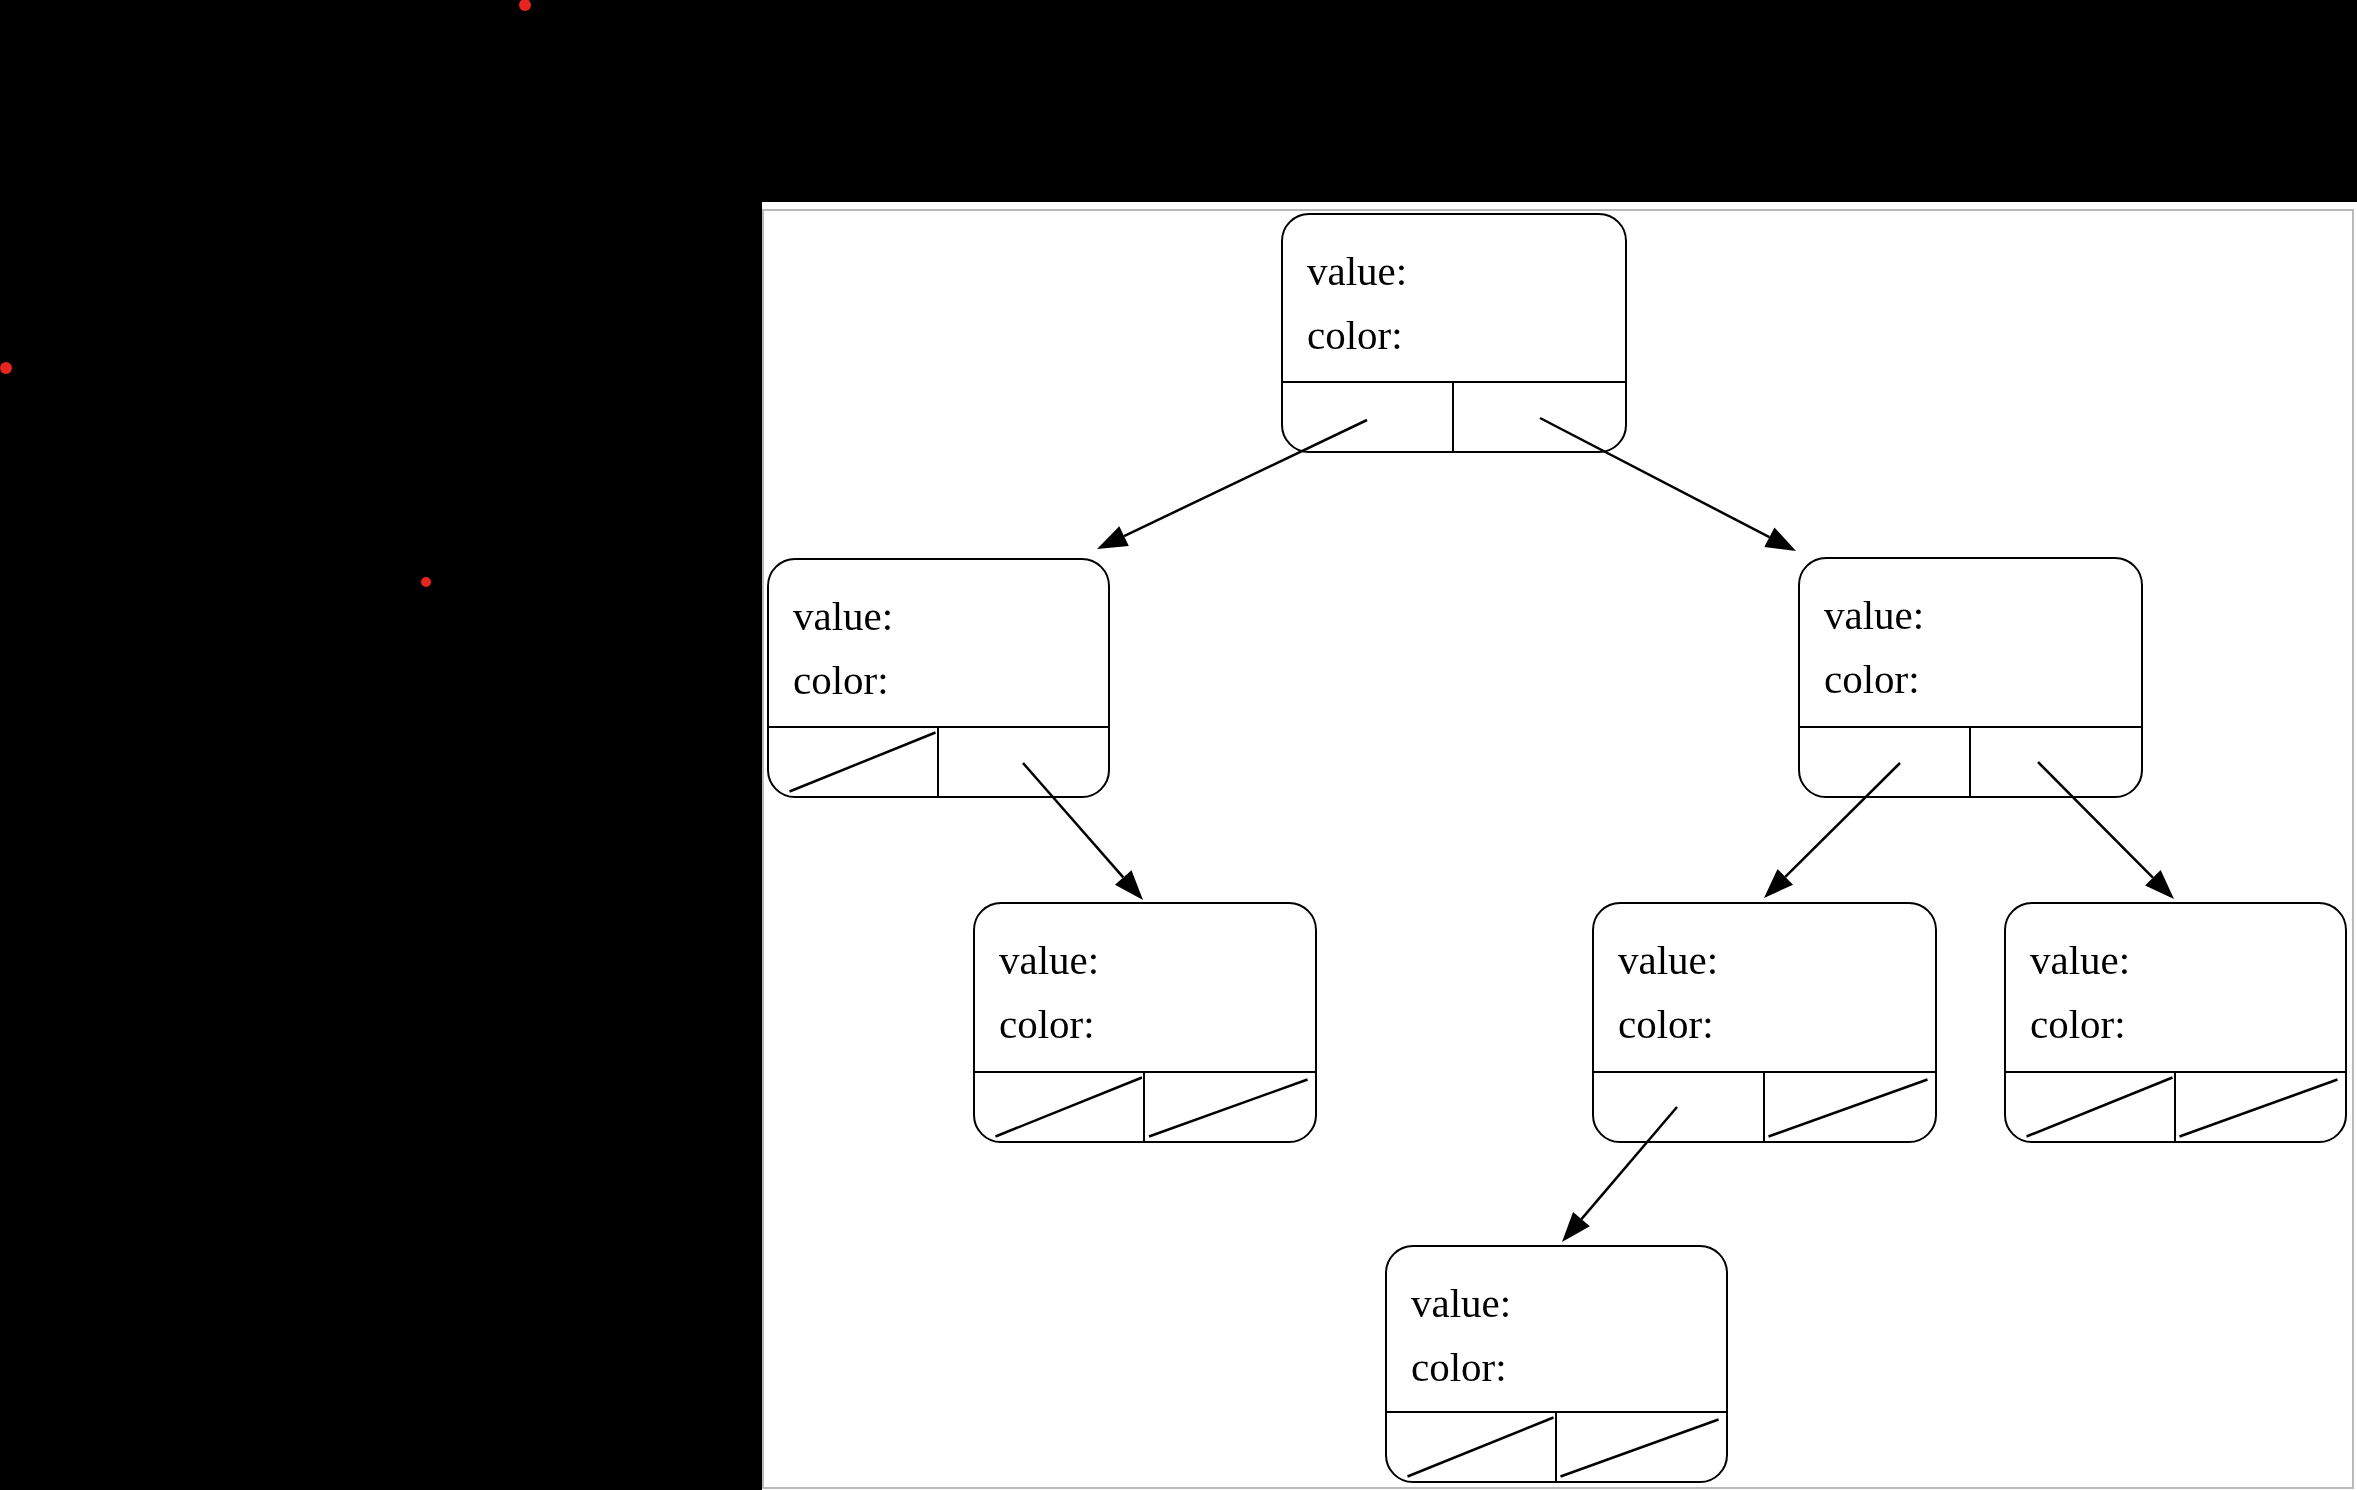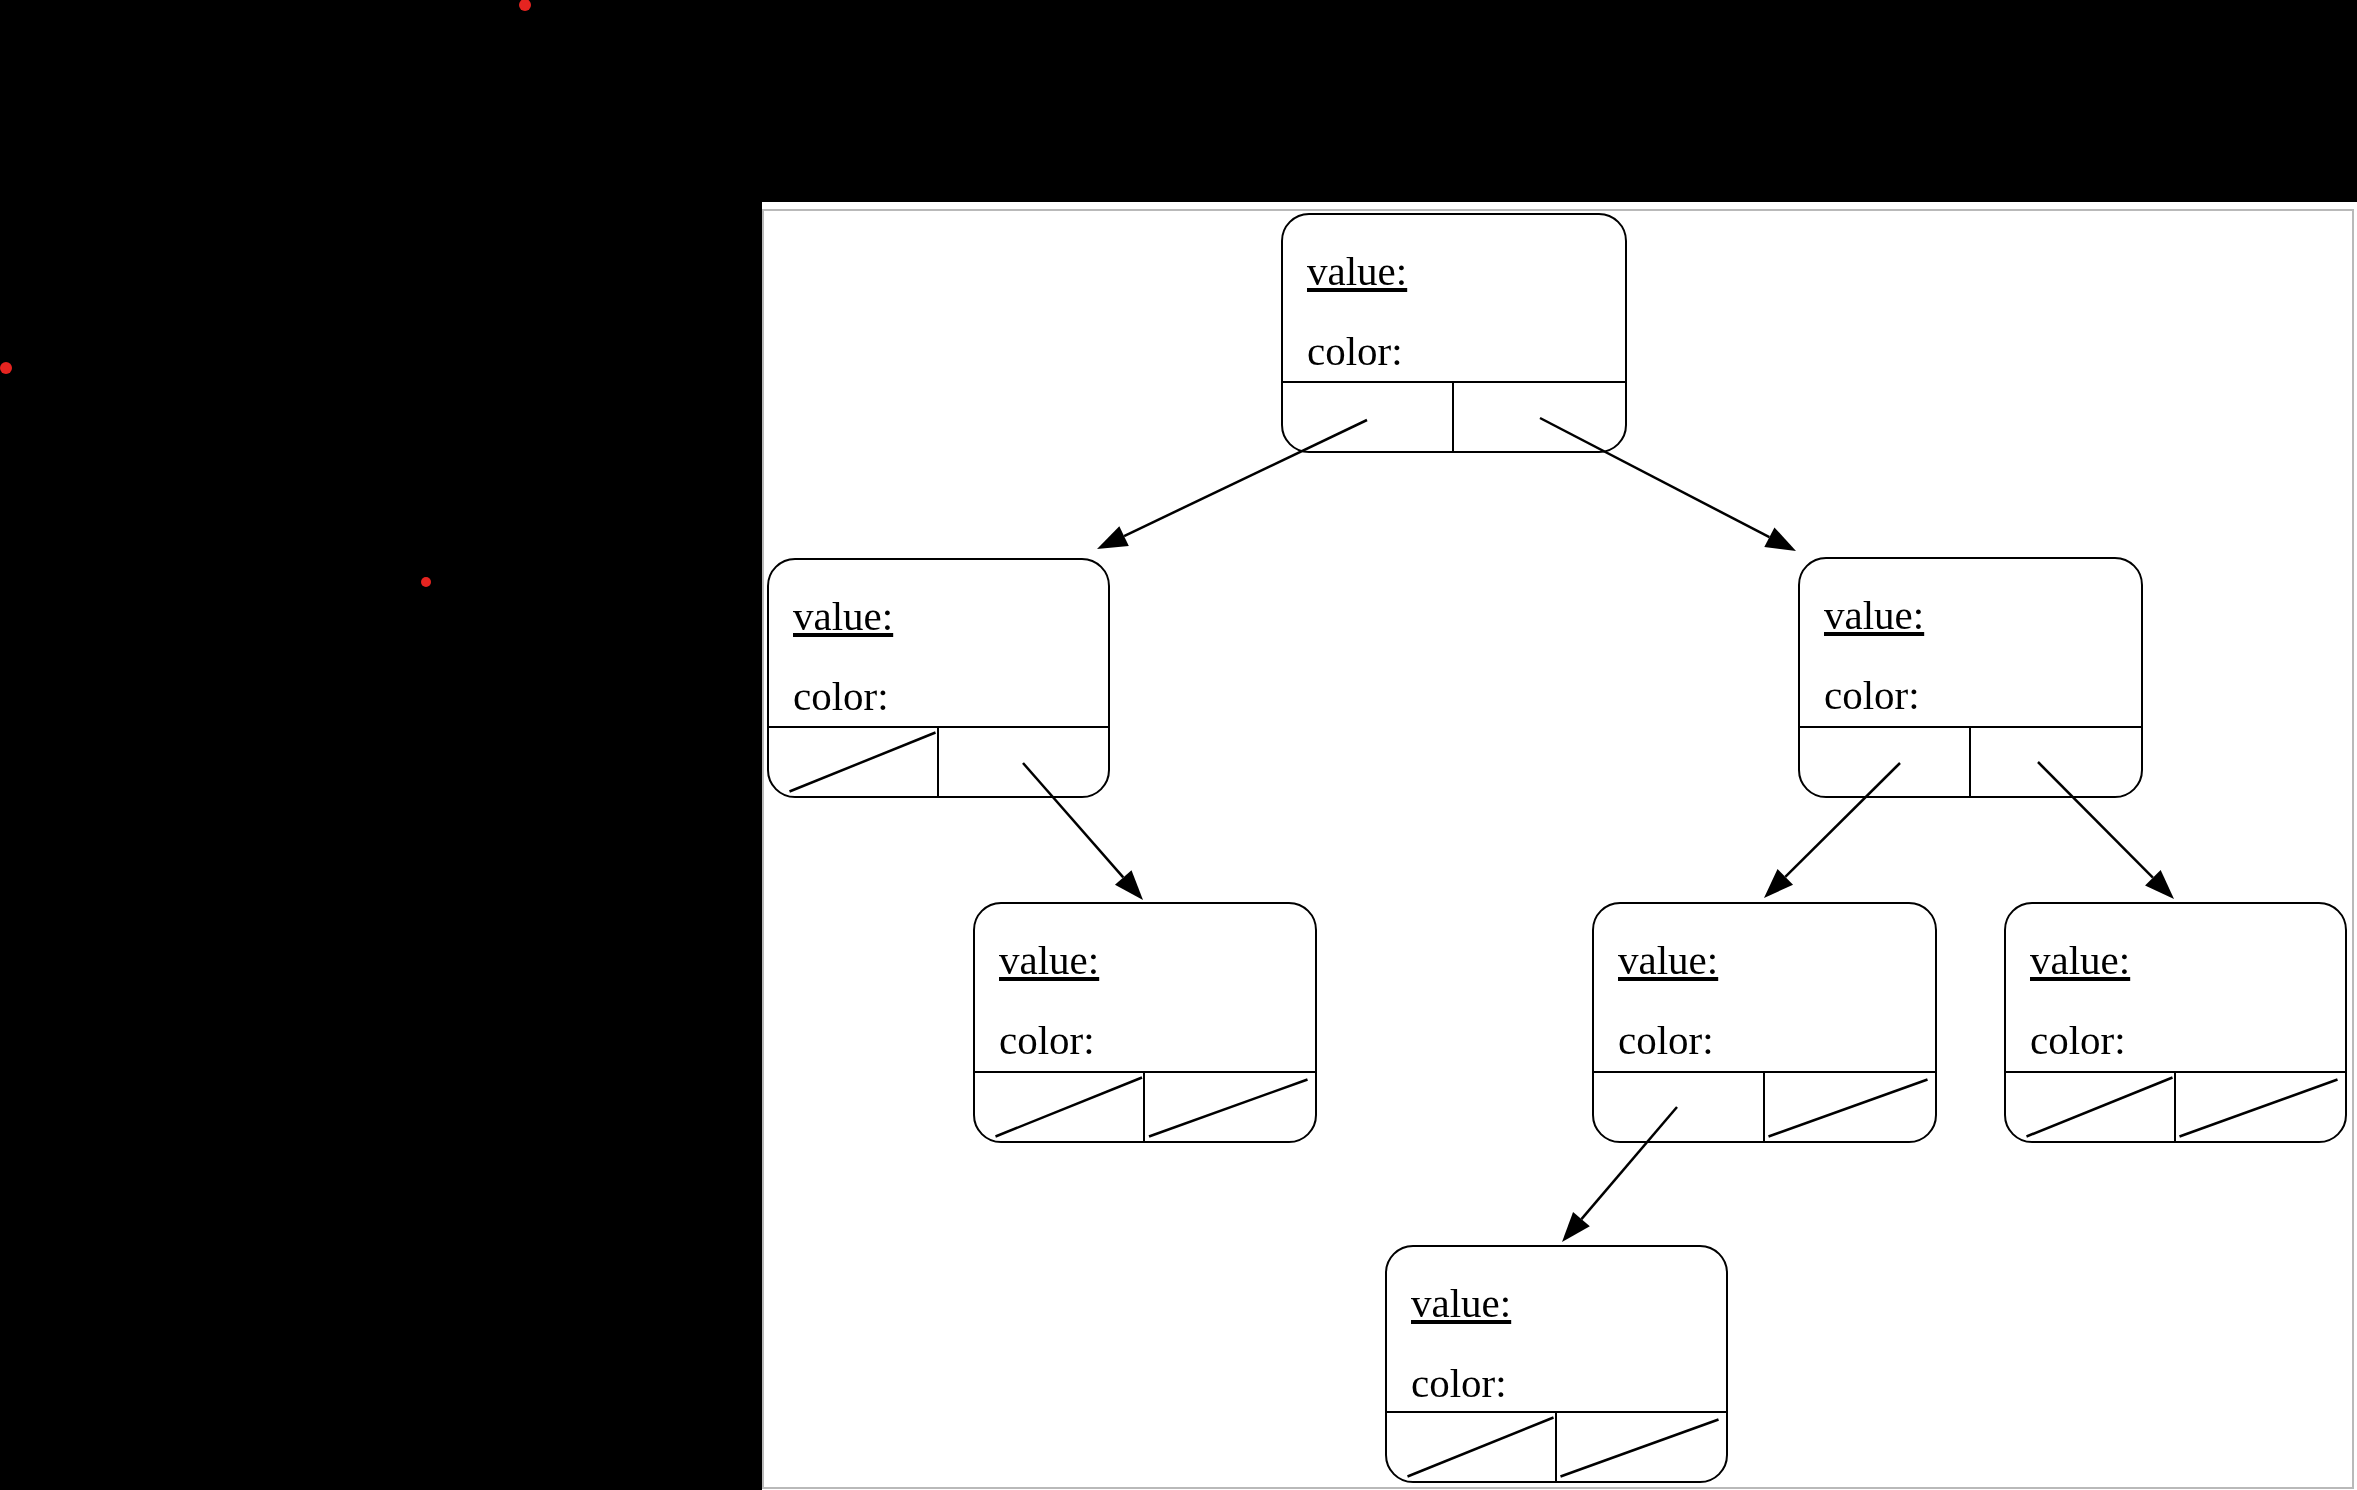--- a/index.html
+++ b/index.html
@@ -33,22 +33,22 @@
     box-sizing: border-box;
   }
   .node-label {
     position: absolute;
     left: 24px;
     font-size: 41px;
     line-height: 1.0;
     color: #000;
     white-space: nowrap;
   }
-  .node-label.value { top: 36px; text-decoration: underline; }
-  .node-label.color { top: 116px; }
+  .node-label.value { top: 36px; }
+  .node-label.color { top: 100px; }
   .ptr-row {
     position: absolute;
     left: 0; right: 0; bottom: 0;
     height: 70px;
     border-top: 2.5px solid #000;
     box-sizing: border-box;
     display: flex;
   }
   .ptr-cell { box-sizing: border-box; height: 100%; }
   .ptr-cell.left { width: 50%; border-right: 2.5px solid #000; }

